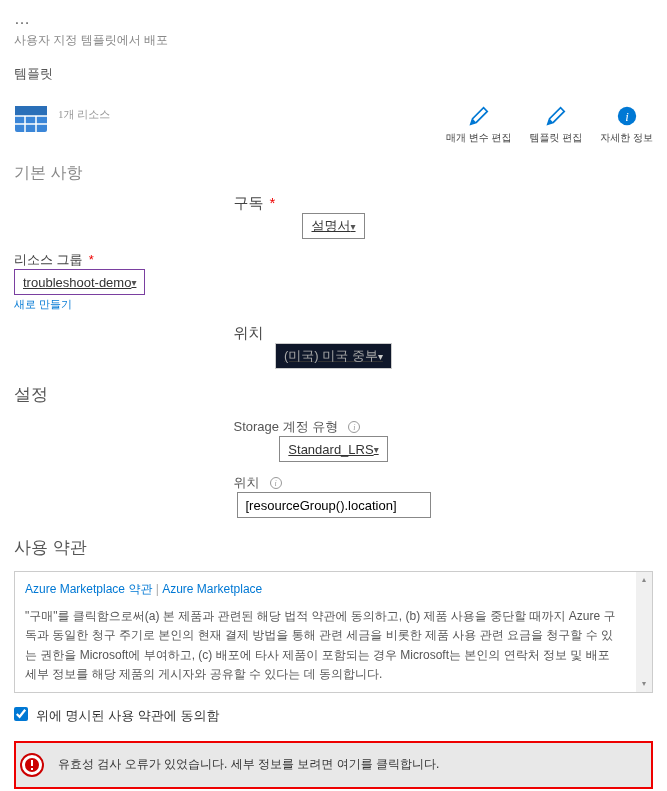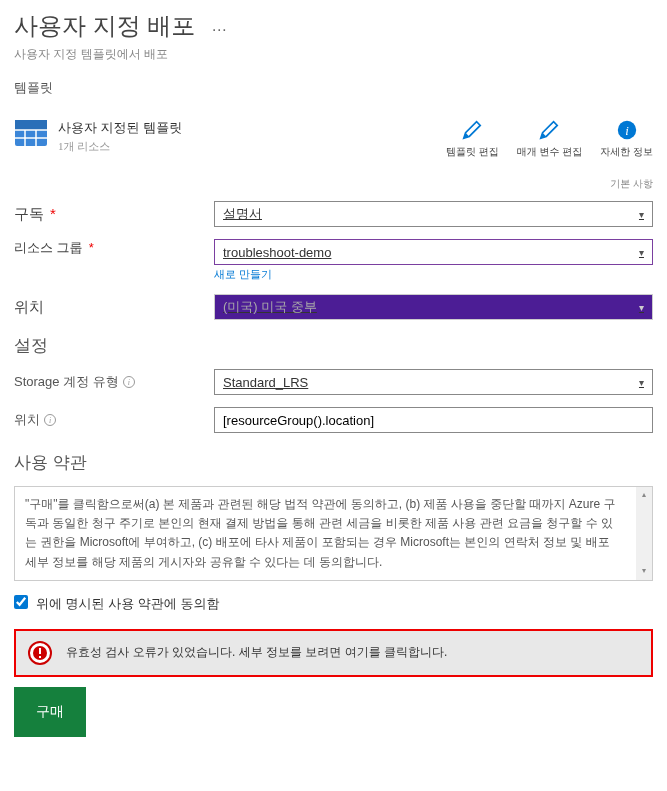--- a/index.html
+++ b/index.html
@@ -60,44 +60,44 @@
       display: flex;
       flex-direction: column;
       align-items: center;
       gap: 4px;
       cursor: pointer;
       font-size: 10px;
       color: #444;
     }
     .action-item svg { width: 22px; height: 22px; }
     .small-heading {
-      font-size: 10px;
+      font-size: 16px;
       color: #888;
       margin-bottom: 10px;
-      text-align: right;
     }
     .form-row {
       display: flex;
       align-items: center;
       margin-bottom: 12px;
+      flex-direction: column;
     }
     .form-label {
       width: 200px;
       font-size: 15px;
       color: #444;
       flex-shrink: 0;
     }
     .form-label-sm {
       width: 200px;
       font-size: 13px;
       color: #555;
       flex-shrink: 0;
       display: flex;
       align-items: center;
-      gap: 4px;
+      gap: 10px;
     }
     .req { color: #e00; margin-left: 6px; }
     .form-control-wrap { flex: 1; text-decoration: underline; }
     .select, .input {
       width: 100%;
       height: 26px;
       border: 1px solid #888;
       padding: 2px 8px;
       font-size: 13px;
       background: #fff;
@@ -105,21 +105,21 @@
     }
     .select {
       display: flex;
       align-items: center;
       justify-content: space-between;
     }
     .select.purple { border-color: #7a3fa0; text-align: right; }
     .select.disabled { 
       color: #aaa; 
       border-color: #ccc;
-      background: #4c1d95;
+      background: #0f172a;
     }
     .chevron {
       font-size: 10px;
       color: #555;
     }
     .chevron.disabled { color: #ccc; }
     .link-small {
       font-size: 11px;
       color: #0078d4;
       cursor: pointer;
@@ -171,21 +171,21 @@
     .checkbox-row {
       display: flex;
       align-items: flex-start;
       gap: 8px;
       margin-bottom: 16px;
     }
     .checkbox-row input { width: 14px; height: 14px; accent-color: #0078d4; }
     .error-bar {
       border: 2px solid #e00;
       background: #e8e8e8;
-      padding: 10px 12px;
+      padding: 10px 4px;
       display: flex;
       align-items: center;
       gap: 14px;
       margin-bottom: 10px;
     }
     .error-icon {
       width: 24px; height: 24px;
       flex-shrink: 0;
     }
     .error-text { font-size: 12px; color: #333; }
@@ -197,56 +197,54 @@
       font-size: 14px;
       cursor: pointer;
     }
   </style>
 </head>
 <body>
 
 
 
 <div class="page-title-row">
-  <h1 class="page-title">사용자 지정 배포</h1>
   <span class="ellipsis">…</span>
 </div>
 <div class="page-subtitle">사용자 지정 템플릿에서 배포</div>
 
 <div class="section-heading">템플릿</div>
 
 <div class="template-row">
   <div class="template-left">
     <svg class="template-icon" viewBox="0 0 34 28">
       <rect x="1" y="1" width="32" height="26" fill="#3b86d8" rx="2"></rect>
       <rect x="1" y="1" width="32" height="10" fill="#2a6fb8"></rect>
       <line x1="1" y1="11" x2="33" y2="11" stroke="#fff" stroke-width="1.5"></line>
       <line x1="11" y1="11" x2="11" y2="27" stroke="#fff" stroke-width="1.5"></line>
       <line x1="22" y1="11" x2="22" y2="27" stroke="#fff" stroke-width="1.5"></line>
       <line x1="1" y1="19" x2="33" y2="19" stroke="#fff" stroke-width="1.5"></line>
     </svg>
     <div>
-      <div class="template-name">사용자 지정된 템플릿</div>
       <div class="template-sub">1개 리소스</div>
     </div>
   </div>
   <div class="template-actions">
     <div class="action-item">
       <svg viewBox="0 0 24 24">
         <path d="M3 21 L5 15 L17 3 L21 7 L9 19 Z" fill="none" stroke="#0078d4" stroke-width="1.8"></path>
         <path d="M3 21 L5 15 L9 19 Z" fill="#0078d4"></path>
       </svg>
-      <span>템플릿 편집</span>
+      <span>매개 변수 편집</span>
     </div>
     <div class="action-item">
       <svg viewBox="0 0 24 24">
         <path d="M3 21 L5 15 L17 3 L21 7 L9 19 Z" fill="none" stroke="#0078d4" stroke-width="1.8"></path>
         <path d="M3 21 L5 15 L9 19 Z" fill="#0078d4"></path>
       </svg>
-      <span>매개 변수 편집</span>
+      <span>템플릿 편집</span>
     </div>
     <div class="action-item">
       <svg viewBox="0 0 24 24">
         <circle cx="12" cy="12" r="10" fill="#0078d4"></circle>
         <text x="12" y="17" text-anchor="middle" fill="#fff" font-size="14" font-family="Georgia" font-style="italic">i</text>
       </svg>
       <span>자세한 정보</span>
     </div>
   </div>
 </div>
@@ -309,20 +307,25 @@
     <span class="info-circle">i</span>
   </div>
   <div class="form-control-wrap">
     <input class="input" value="[resourceGroup().location]" style="">
   </div>
 </div>
 
 <div class="settings-heading" style="margin-top:18px;">사용 약관</div>
 
 <div class="terms-box">
+  <div style="margin-bottom:8px; padding-right:18px;">
+    <a href="#">Azure Marketplace 약관</a>
+    <span style="color:#aaa;"> | </span>
+    <a href="#">Azure Marketplace</a>
+  </div>
   <div style="padding-right:18px;">"구매"를 클릭함으로써(a) 본 제품과 관련된 해당 법적 약관에 동의하고, (b) 제품 사용을 중단할 때까지 Azure 구독과 동일한 청구 주기로 본인의 현재 결제 방법을 통해 관련 세금을 비롯한 제품 사용 관련 요금을 청구할 수 있는 권한을 Microsoft에 부여하고, (c) 배포에 타사 제품이 포함되는 경우 Microsoft는 본인의 연락처 정보 및 배포 세부 정보를 해당 제품의 게시자와 공유할 수 있다는 데 동의합니다.</div>
   <div class="terms-scrollbar">
     <div class="arrow">▴</div>
     <div style="flex:1"></div>
     <div class="arrow" style="position:absolute;bottom:0;width:100%;">▾</div>
   </div>
 </div>
 
 <label class="checkbox-row">
   <input type="checkbox" checked="" style="">

